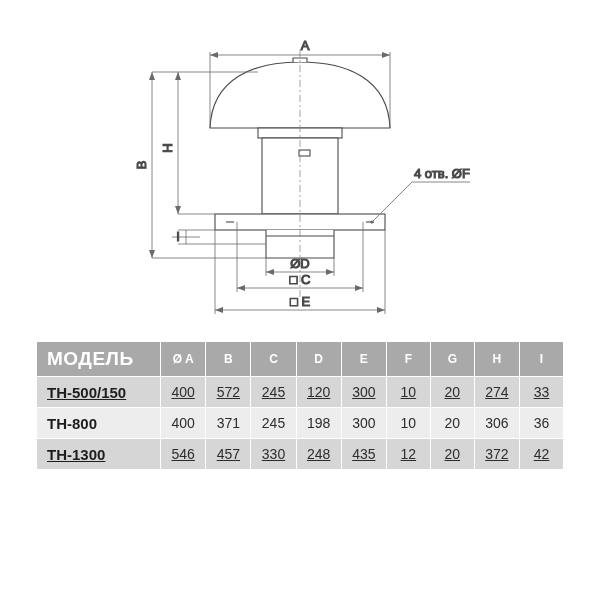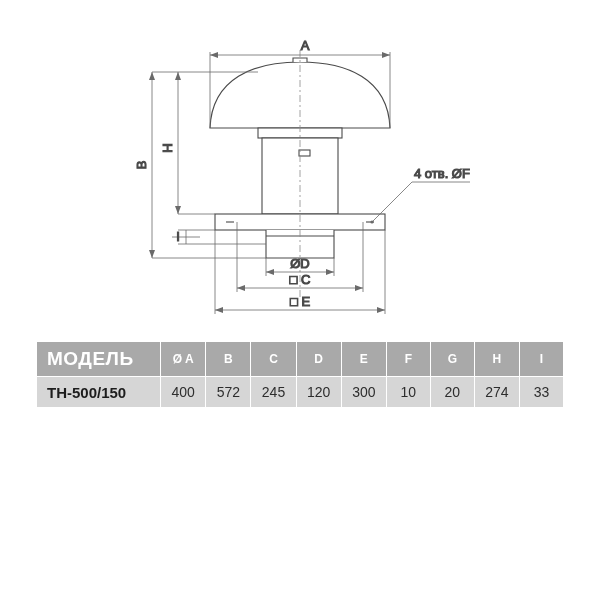--- a/index.html
+++ b/index.html
@@ -62,21 +62,21 @@
     font-size: 19px;
     letter-spacing: .5px;
   }
   #spec-table td.model-cell {
     text-align: left;
     padding-left: 10px;
     font-weight: bold;
     font-size: 15px;
     color: #1d1d1d;
   }
-  #spec-table tbody tr.odd td { background: #d6d6d6; }
+  #spec-table tbody tr.odd td { background: #d6d6d6; text-decoration: underline; }
   #spec-table tbody tr.even td { background: #ededed; }
   #spec-table tbody tr.odd td.model-cell { background: #d6d6d6; }
   #spec-table tbody tr.even td.model-cell { background: #ededed; }
 
   .col-model { width: 118px; }
   .col-num { width: 48px; }
 
   .dimtext {
     font-family: "Liberation Sans", sans-serif;
     font-size: 13px;
@@ -208,16 +208,40 @@
         <td>400</td>
         <td>572</td>
         <td>245</td>
         <td>120</td>
         <td>300</td>
         <td>10</td>
         <td>20</td>
         <td>274</td>
         <td>33</td>
       </tr>
+      <tr class="even">
+        <td class="model-cell">ТН-800</td>
+        <td>400</td>
+        <td>371</td>
+        <td>245</td>
+        <td>198</td>
+        <td>300</td>
+        <td>10</td>
+        <td>20</td>
+        <td>306</td>
+        <td>36</td>
+      </tr>
+      <tr class="odd">
+        <td class="model-cell">ТН-1300</td>
+        <td>546</td>
+        <td>457</td>
+        <td>330</td>
+        <td>248</td>
+        <td>435</td>
+        <td>12</td>
+        <td>20</td>
+        <td>372</td>
+        <td>42</td>
+      </tr>
     </tbody>
   </table>
 
 </div>
 
 </body></html>

